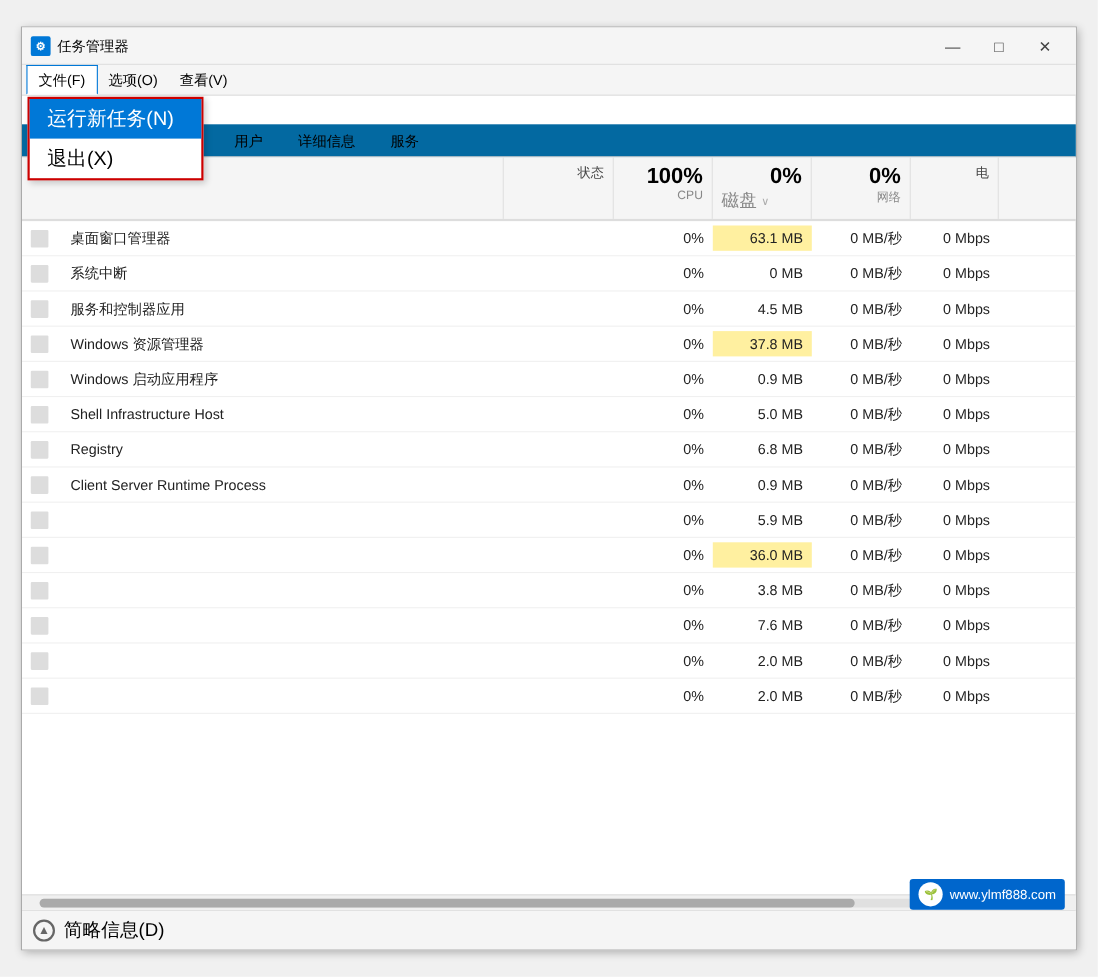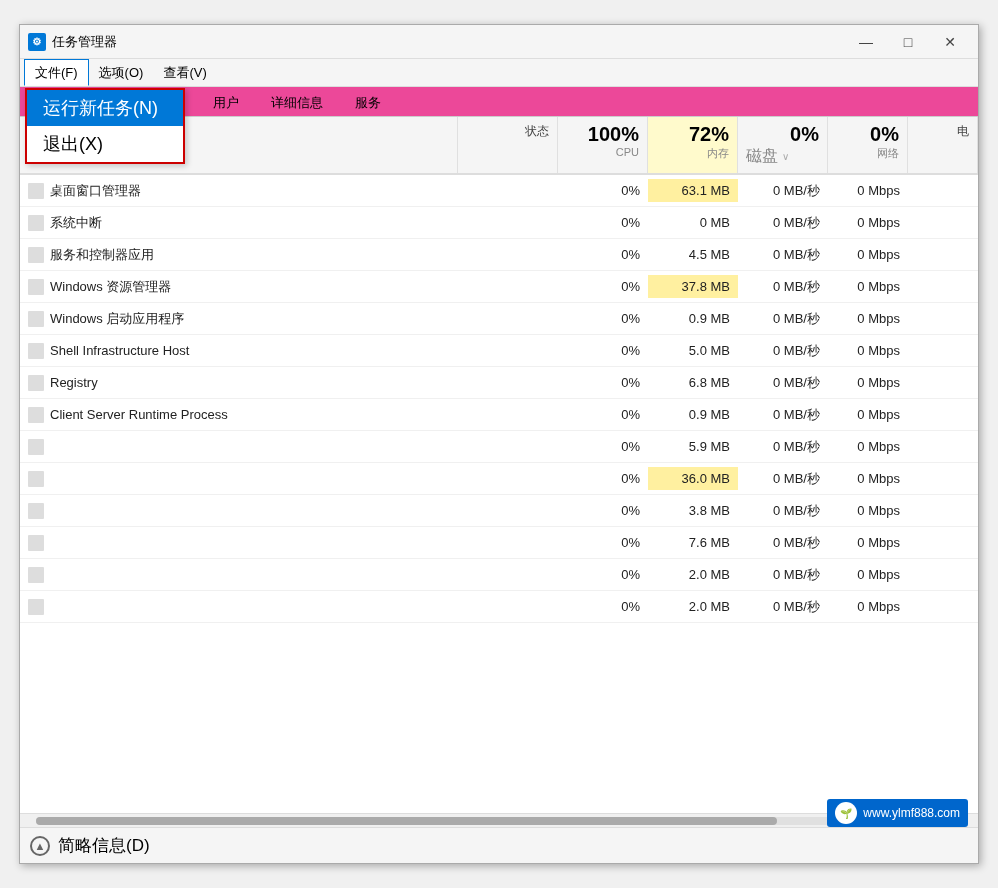--- a/index.html
+++ b/index.html
@@ -115,25 +115,26 @@
       white-space: nowrap;
     }
     .dropdown-item:hover, .dropdown-item.highlighted {
       background: #0078d7;
       color: white;
     }
 
     
     .tabs {
       display: flex;
-      background: #ec4899;
+      background: #0369a1;
       border-bottom: 1px solid #ccc;
       padding: 0 4px;
       height: 30px;
       align-items: flex-end;
+      margin-top: 26px;
     }
     .tab {
       padding: 4px 14px;
       cursor: pointer;
       font-size: 13px;
       color: #000;
       border: 1px solid transparent;
       border-bottom: none;
       background: transparent;
       margin-right: 2px;
@@ -186,21 +187,21 @@
     .table-cell {
       padding: 4px 8px;
       font-size: 13px;
       text-align: right;
       color: #222;
     }
     .table-cell:first-child {
       text-align: left;
       display: flex;
       align-items: center;
-      gap: 6px;
+      gap: 20px;
     }
     .row-icon {
       width: 16px;
       height: 16px;
       background: #ddd;
       border-radius: 1px;
       flex-shrink: 0;
     }
 
     
@@ -329,24 +330,20 @@
     <div class="col-header" style="text-align:left;">
       <span>名称</span>
     </div>
     <div class="col-header">
       <span>状态</span>
     </div>
     <div class="col-header">
       <div class="col-header-percent">100%</div>
       <div class="col-header-sub">CPU</div>
     </div>
-    <div class="col-header" style="background:#fffacc;">
-      <div class="col-header-percent">72%</div>
-      <div class="col-header-sub">内存</div>
-    </div>
     <div class="col-header">
       <div class="col-header-percent">0%</div>
       <div style="display:flex;align-items:center;gap:4px;">
         <span style="font-size:16px;color:#888;">磁盘</span>
         <span style="font-size:10px;color:#aaa;">∨</span>
       </div>
     </div>
     <div class="col-header">
       <div class="col-header-percent">0%</div>
       <div class="col-header-sub">网络</div>

